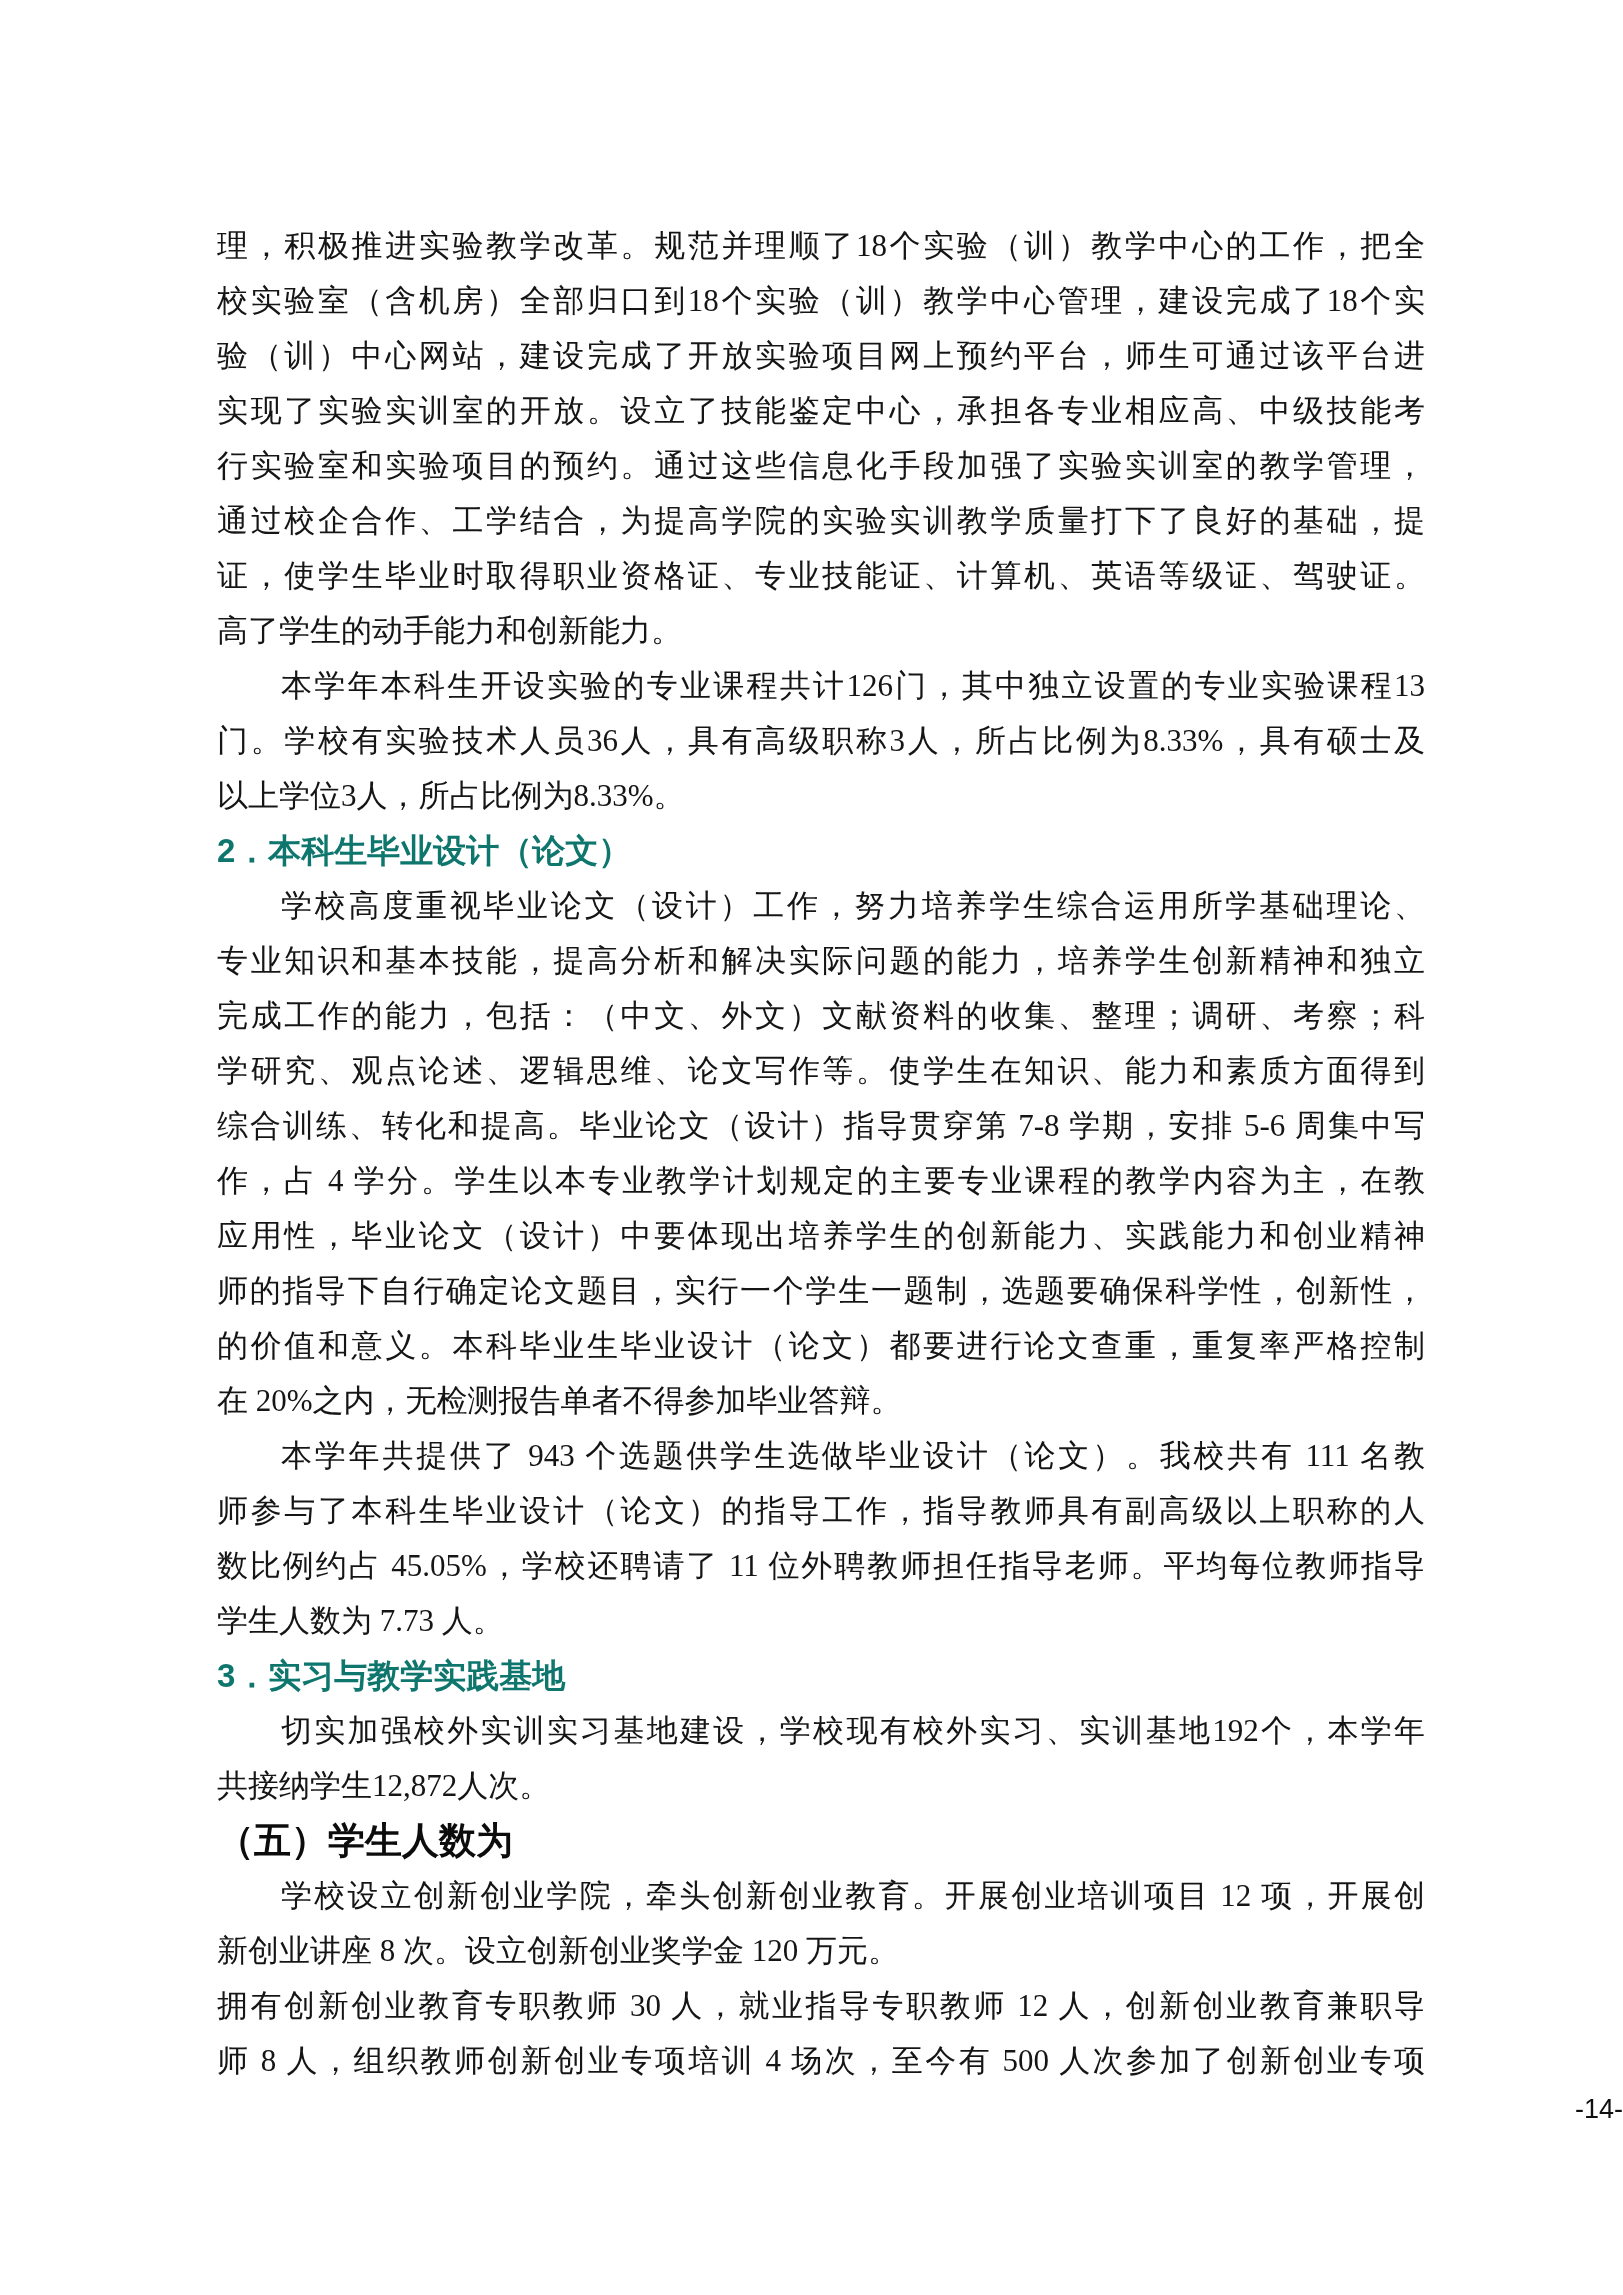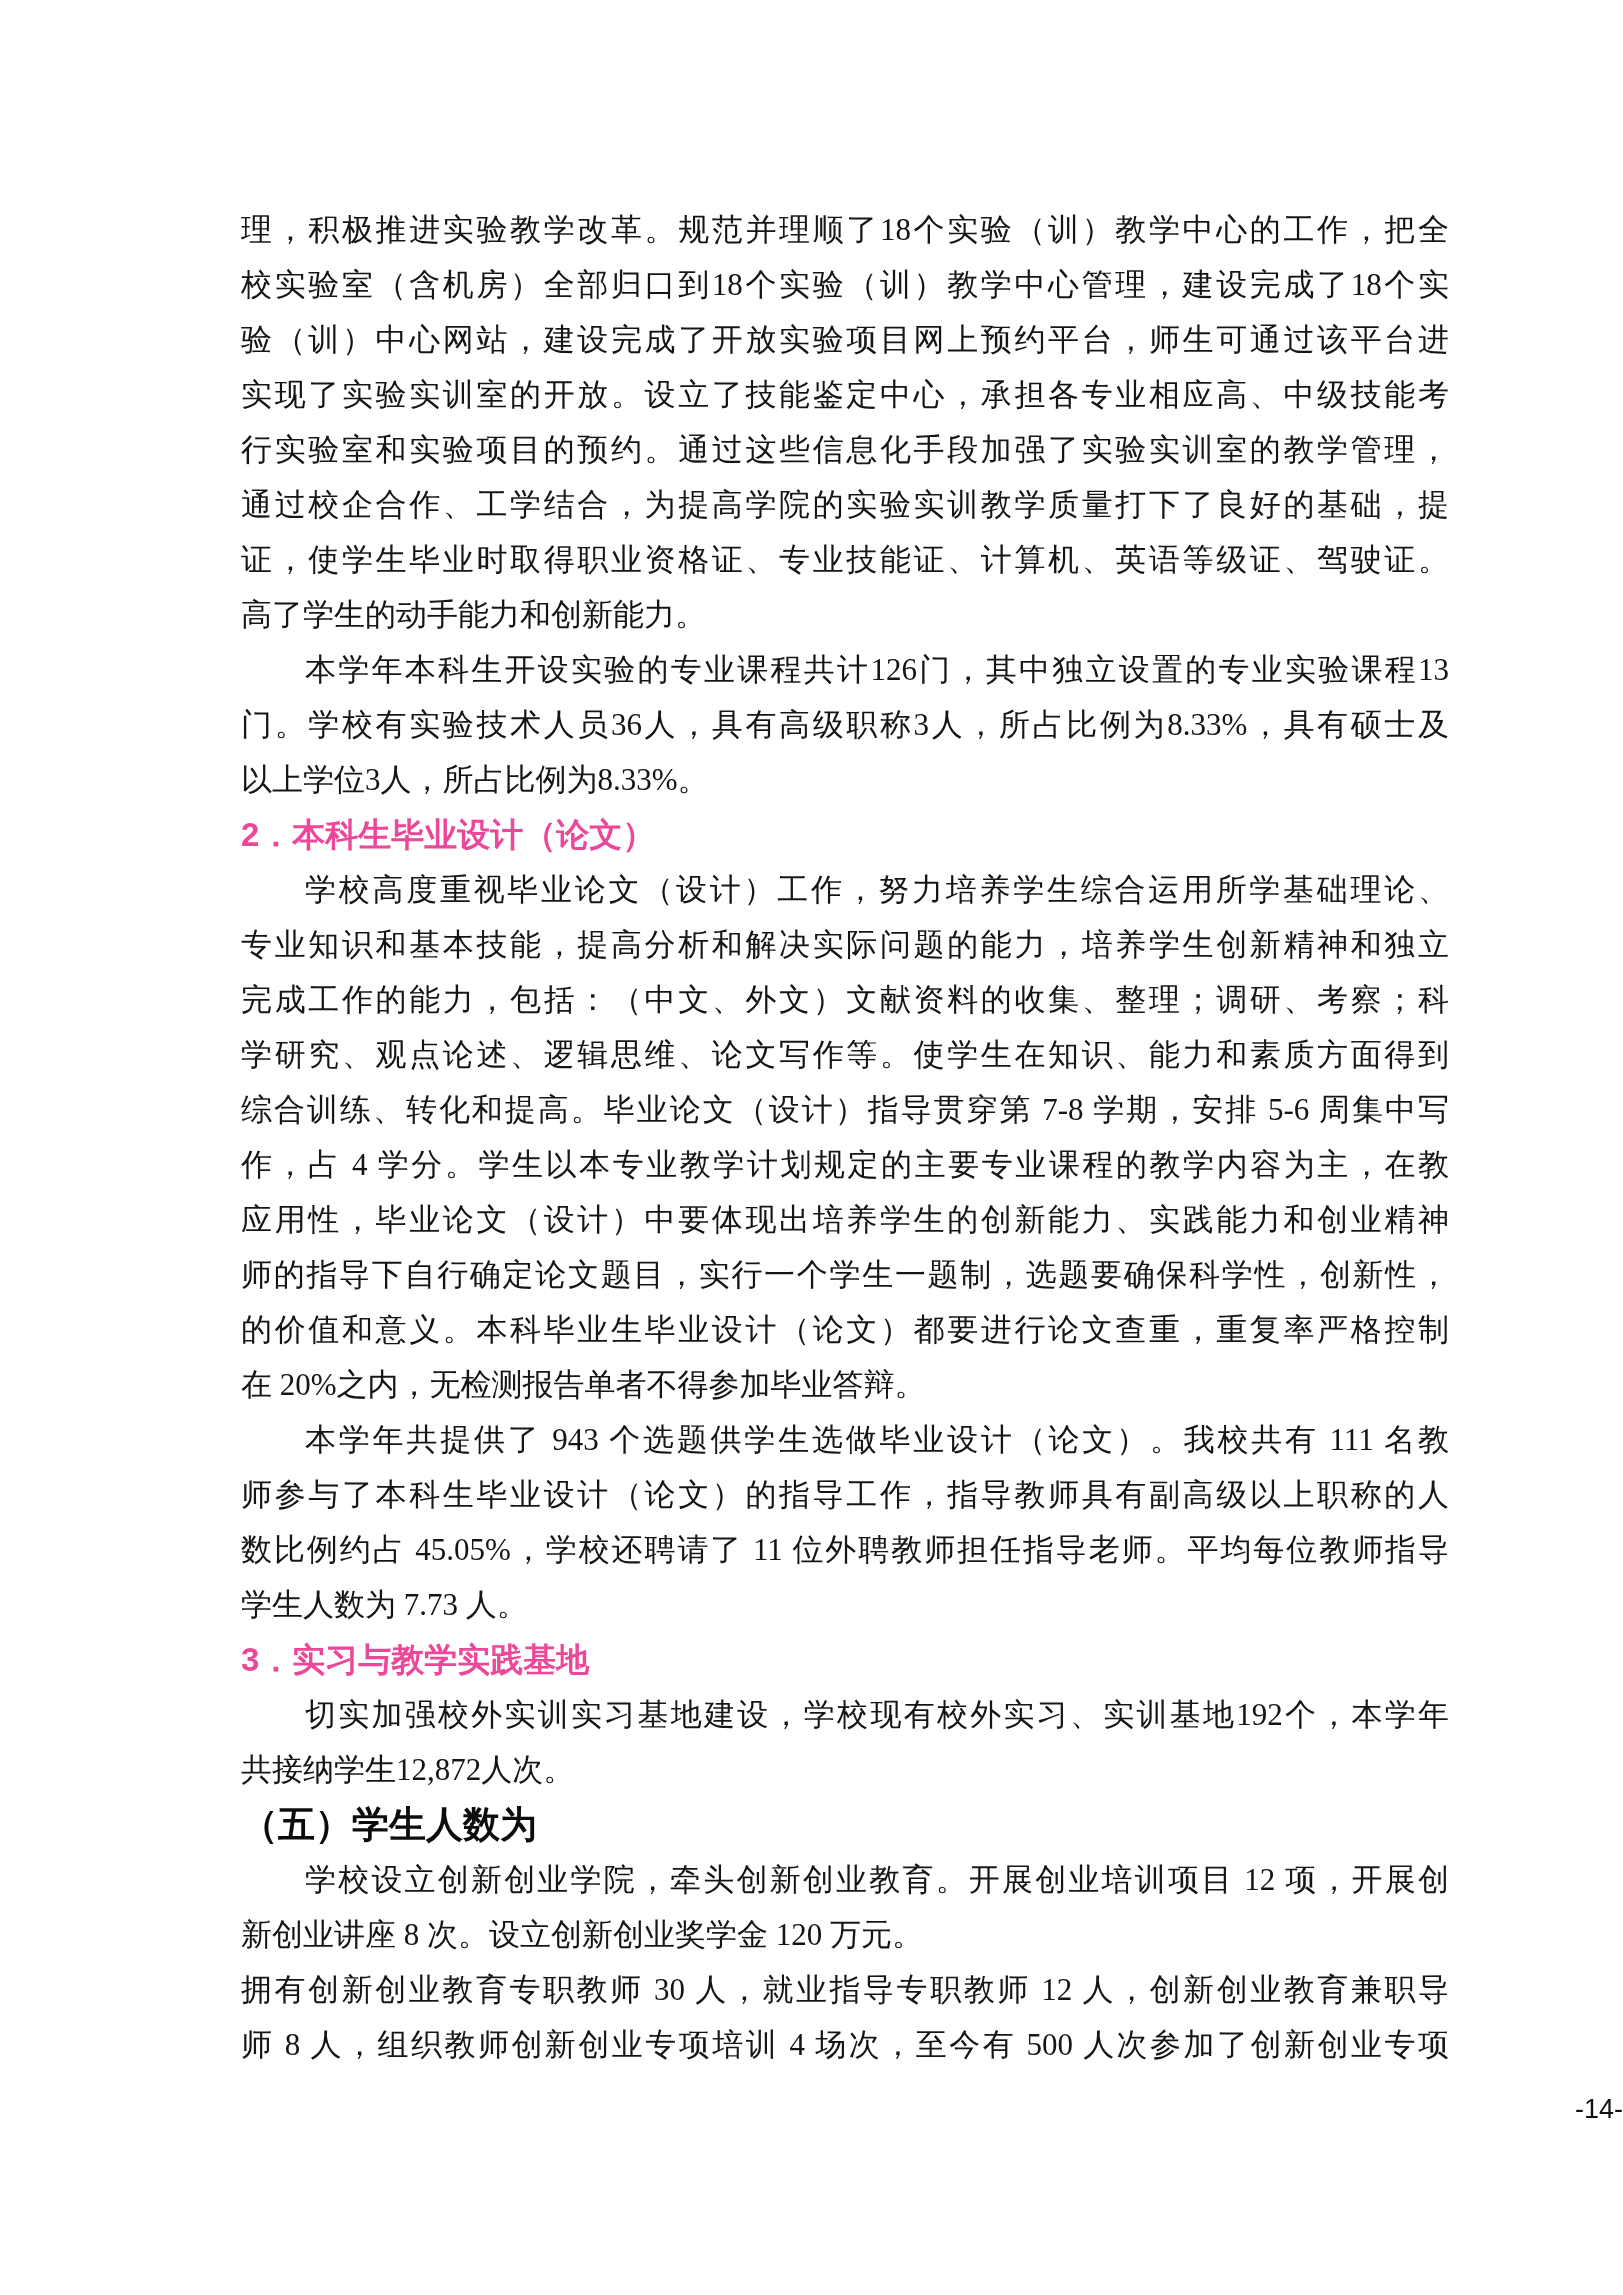--- a/index.html
+++ b/index.html
@@ -12,23 +12,22 @@
     width: 1623px;
     height: 2295px;
     background: #ffffff;
     overflow: hidden;
     font-family: "Liberation Serif", "DejaVu Serif", serif;
     color: #151515;
   }
   .content {
     position: absolute;
     left: 217px;
-    top: 202px;
+    top: 218px;
     width: 1208px;
-    margin-left: 24px;
   }
   .line {
     height: 55px;
     line-height: 55px;
     font-size: 31px;
     text-align: left;
     overflow: visible;
     white-space: normal;
   }
   .line.full {
@@ -36,21 +35,21 @@
     text-align-last: justify;
     text-justify: inter-ideograph;
   }
   .line.indent {
     text-indent: 64px;
   }
   .line.h-num {
     font-family: "Liberation Sans", "DejaVu Sans", sans-serif;
     font-weight: 700;
     font-size: 33px;
-    color: #ec4899;
+    color: #0f766e;
   }
   .line.h-section {
     font-family: "Liberation Sans", "DejaVu Sans", sans-serif;
     font-weight: 700;
     font-size: 37px;
     color: #0c0c0c;
   }
   .page-number {
     position: absolute;
     left: 0;

